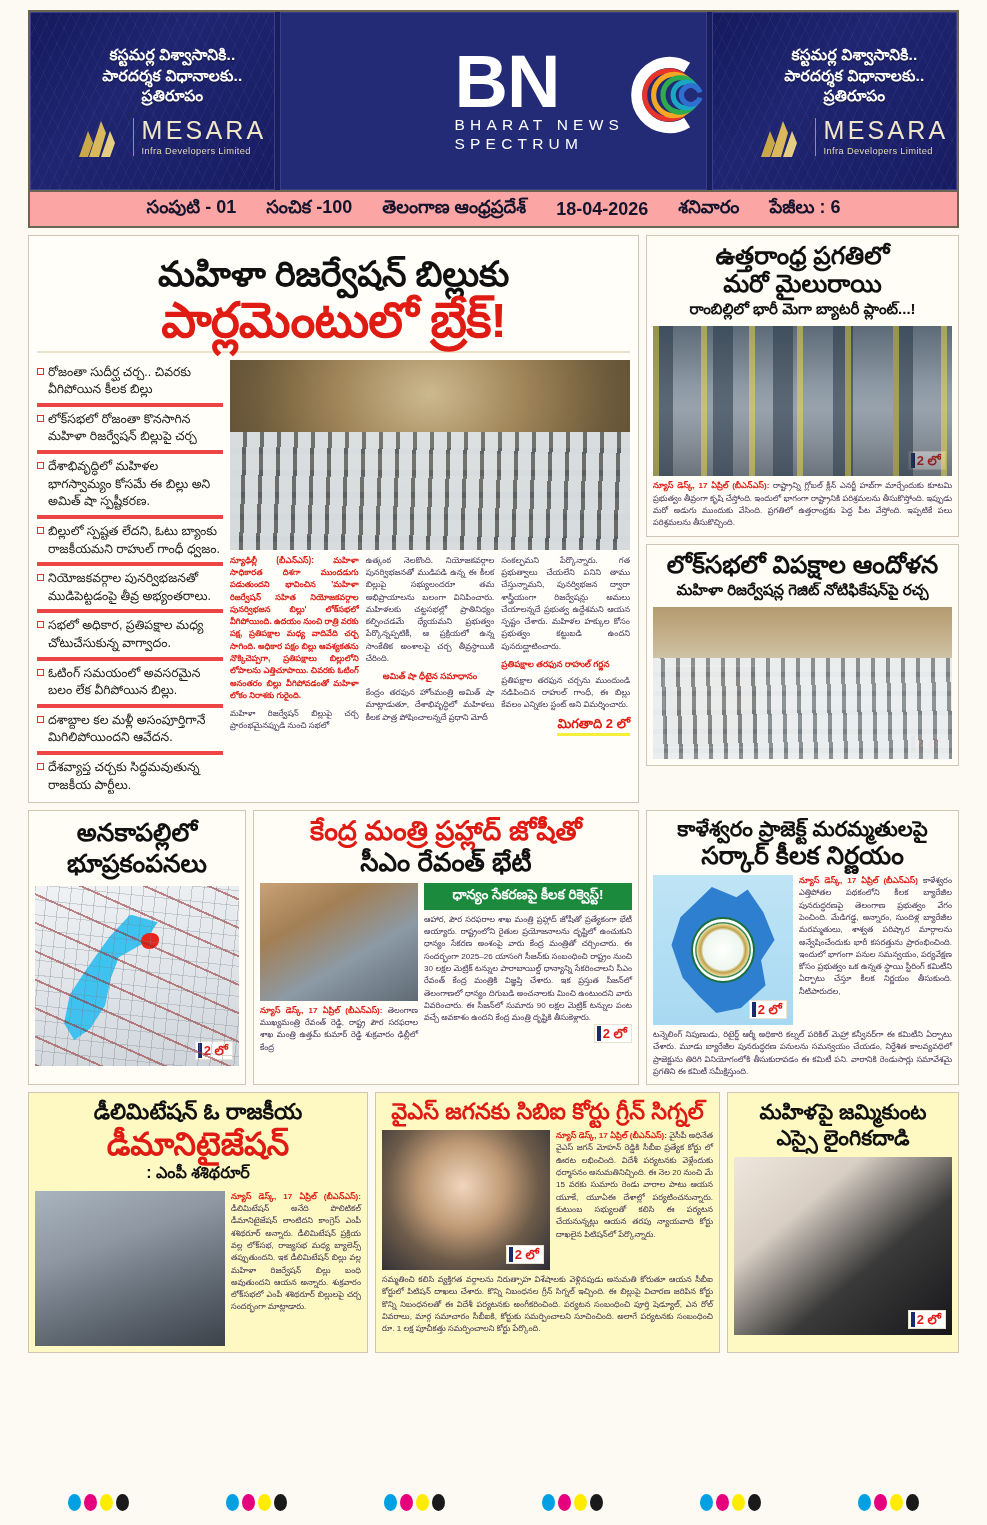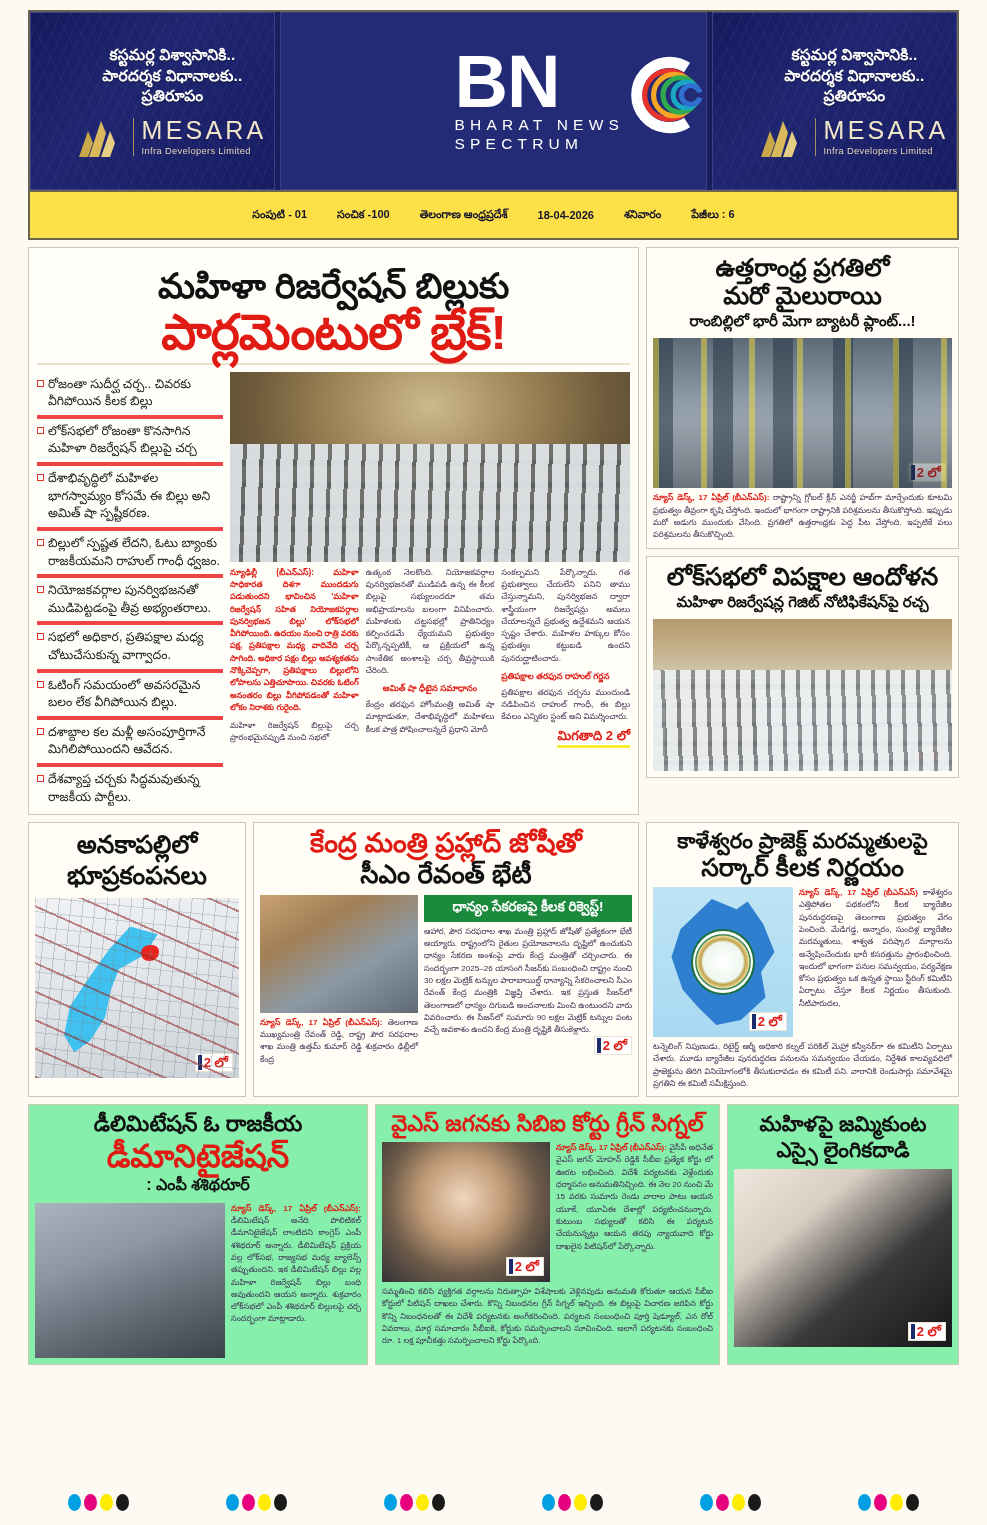--- a/index.html
+++ b/index.html
@@ -86,25 +86,25 @@
   .bns-wordblock { display:flex; flex-direction:column; align-items:flex-start; }
   .spectrum-arc { width: 86px; height: 86px; margin-top:4px; margin-left:-6px;}
   .bns-telugu {
     color:#fff; font-size: 27px; font-weight:800; margin-top: 4px; letter-spacing:.5px;
     text-shadow: 0 1px 2px rgba(0,0,0,.45);
   }
 
   
   .infobar {
     border:2px solid #6b6550; border-top:none;
-    background:#fde047;
-    height: 48px;
+    background:#fca5a5;
+    height: 36px;
     display:flex; align-items:center; justify-content:center;
     gap: 30px;
-    font-size: 11px; font-weight:700; color:#14142c;
+    font-size: 18px; font-weight:700; color:#14142c;
   }
   .infobar span { white-space: nowrap; }
 
   
   .content { margin-top: 7px; }
   .row { display:flex; gap: 7px; }
   .box { border:1px solid #cfc7b4; background:#fffdf6; }
 
   
   .lead { width: 678px; padding: 18px 8px 4px 8px; background:#fffef8; }
@@ -163,21 +163,21 @@
   .cm-head1 { text-align:center; font-size:27px; font-weight:900; color:#e01b14; line-height:1.1;}
   .cm-head2 { text-align:center; font-size:26px; font-weight:800; color:#111; line-height:1.15; margin-top:1px;}
   .green-band {
     background:#1c8a3c; color:#fff; font-size:13.5px; font-weight:800;
     text-align:center; padding:4px 6px; margin-top:5px;
   }
   .cm-body { display:flex; gap:6px; margin-top:5px; }
 
   
   .brow { display:flex; gap:7px; margin-top:7px; }
-  .bbox { border:1px solid #cfc7b4; background:#86efac; padding:6px; }
+  .bbox { border:1px solid #cfc7b4; background:#fef9c3; padding:6px; }
   .b1 { width: 340px; flex:none; }
   .b2 { flex:1; }
   .b3 { width: 232px; flex:none; }
   .b1-k { text-align:center; font-size:22px; font-weight:800; color:#111; line-height:1.15;}
   .b1-m { text-align:center; font-size:32px; font-weight:900; color:#e01b14; line-height:1.1; margin-top:2px;}
   .b1-a { text-align:center; font-size:16px; font-weight:800; color:#111; margin-top:2px;}
   .b2-h { text-align:center; font-size:22.5px; font-weight:900; color:#e01b14; line-height:1.15;}
   .b3-h { text-align:center; font-size:21px; font-weight:800; color:#111; line-height:1.22;}
 
   

